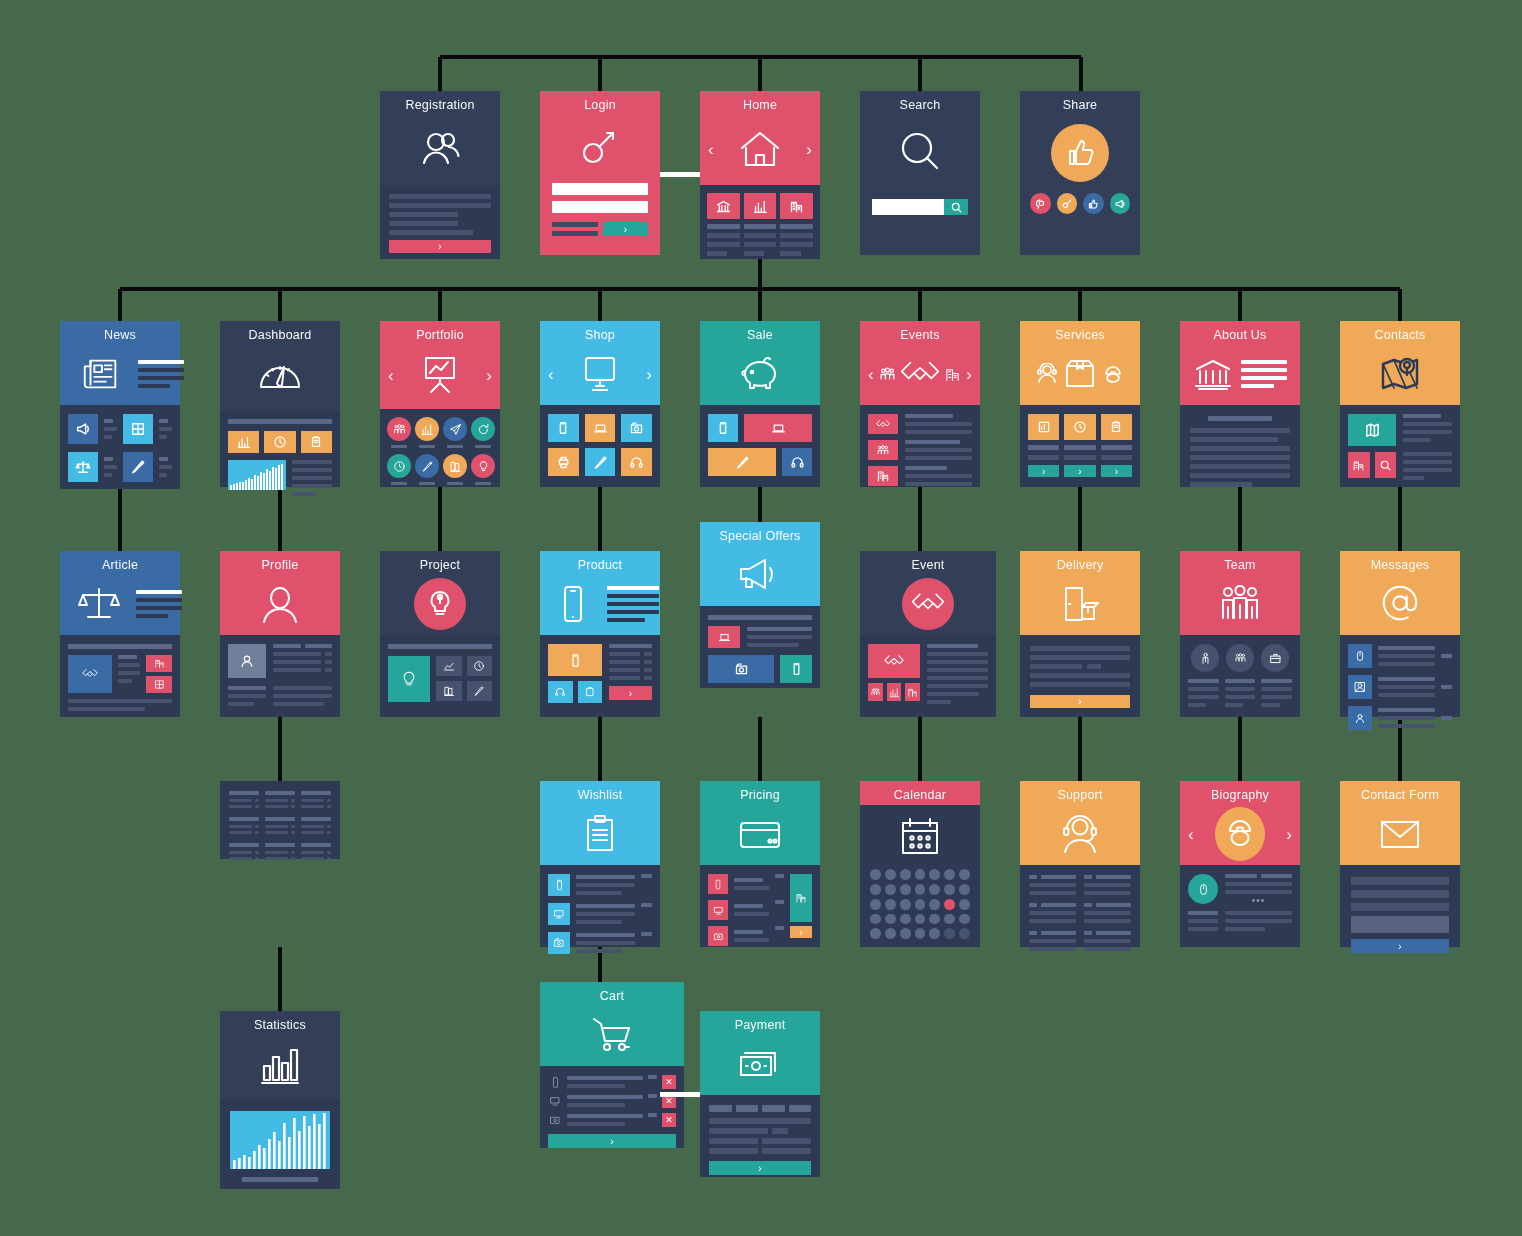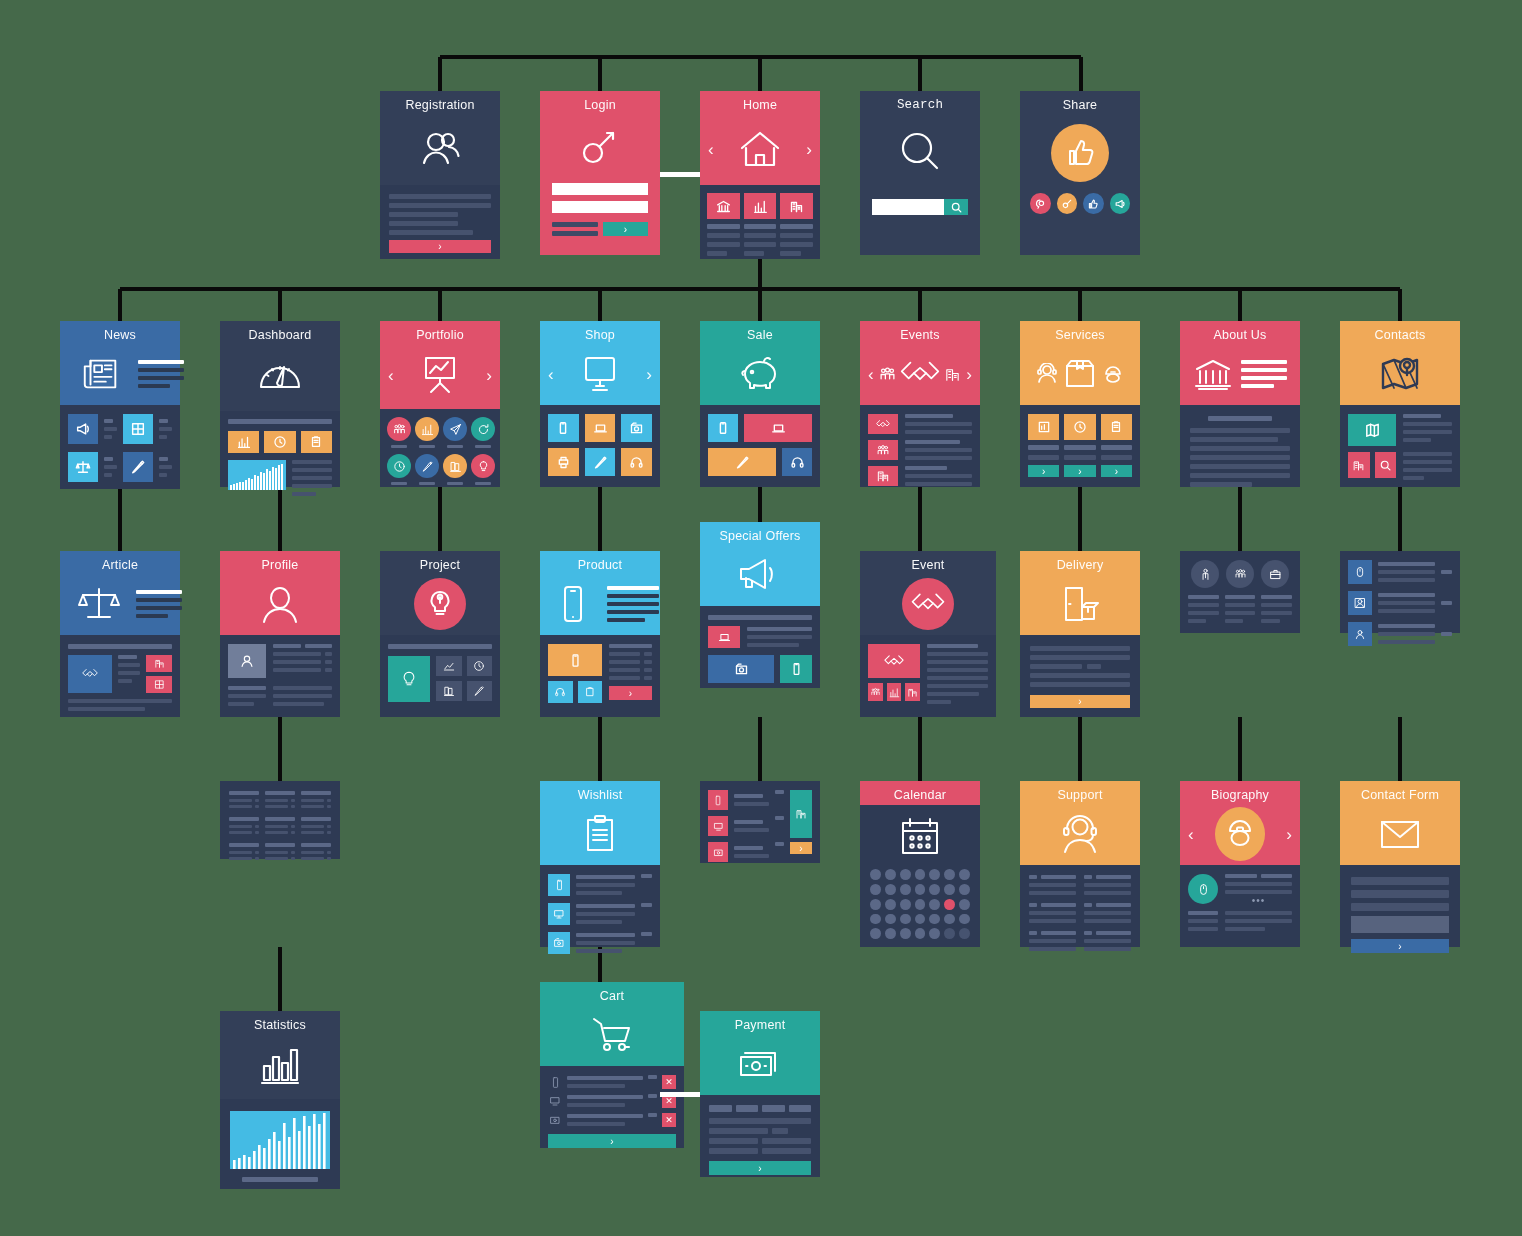--- a/index.html
+++ b/index.html
@@ -213,21 +213,21 @@
         </div>
         <div class="bar lt" style="margin-top:5px;width:100%;"></div>
         <div class="bar" style="width:100%;"></div>
         <div class="bar" style="width:100%;"></div>
         <div class="bar" style="width:62%;margin-bottom:0;"></div>
       </div>
     </div>
   </div>
 </div>
 
-<div class="card" style="left:860px;top:91px;width:120px;font-family:Liberation Mono, monospace;">
+<div class="card" style="left:860px;top:91px;width:120px;">
   <div class="head bg-navy" style="height:164px;">
     <div class="title">Search</div>
     <div class="hero" style="height:76px;">
       <svg width="44" height="44" viewBox="0 0 44 44">
           <g class="heroic">
             <circle cx="19" cy="19" r="14"></circle>
             <path d="M29.5 29.5 39 39"></path>
           </g>
         </svg>
     </div>
@@ -1355,20 +1355,34 @@
       <div class="bar" style="flex:0 0 52%;height:5px;margin:0;"></div>
       <div class="bar" style="flex:0 0 14px;height:5px;margin:0;"></div>
     </div>
     <div class="bar" style="width:100%;"></div>
     <div class="bar" style="width:100%;margin-bottom:8px;"></div>
     <div class="btn bg-orange" style="height:13px;">›</div>
   </div>
 </div>
 
 <div class="card" style="left:1180px;top:551px;width:120px;">
+  <div class="head bg-red" style="height:84px;">
+    <div class="title">Team</div>
+    <div class="hero" style="height:62px;">
+      <svg width="44" height="38" viewBox="0 0 44 38">
+          <g class="heroic" style="stroke-width:2">
+        <circle cx="10" cy="7" r="4"></circle>
+            <circle cx="22" cy="5.5" r="4.6"></circle>
+            <circle cx="34" cy="7" r="4"></circle>
+        <path d="M5 33V15h10v18M16 33V13h12v20M29 33V15h10v18"></path>
+        <path d="M10 22v11M22 20v13M34 22v11"></path>
+      </g>
+        </svg>
+    </div>
+  </div>
   <div class="body" style="height:82px;padding:9px 8px;">
     <div class="row" style="gap:7px;margin-bottom:7px;justify-content:center;">
       <div class="chip" style="width:28px;height:28px;background:#46526e;">
         <svg width="13" height="13" viewBox="0 0 16 16">
             <g class="ic" style="stroke-width:1.1">
               <circle cx="8" cy="3.5" r="2"></circle>
               <path d="M5 14V7h6v7"></path>
               <path d="M8 6v6"></path>
             </g>
           </svg>
@@ -1410,20 +1424,31 @@
         <div class="bar lt" style="width:100%;height:4px;"></div>
         <div class="bar" style="width:100%;height:4px;"></div>
         <div class="bar" style="width:100%;height:4px;"></div>
         <div class="bar" style="width:60%;height:4px;margin-bottom:0;"></div>
       </div>
     </div>
   </div>
 </div>
 
 <div class="card" style="left:1340px;top:551px;width:120px;">
+  <div class="head bg-orange" style="height:84px;">
+    <div class="title">Messages</div>
+    <div class="hero" style="height:62px;">
+      <svg width="44" height="42" viewBox="0 0 44 44">
+          <g class="heroic" style="stroke-width:2.2">
+        <circle cx="22" cy="21" r="7"></circle>
+        <path d="M29 14v10c0 3 2 4.5 4.5 4.5 3.5 0 5.5-3.5 5.5-8.5A17 17 0 1 0 30 36"></path>
+      </g>
+        </svg>
+    </div>
+  </div>
   <div class="body" style="height:82px;padding:9px 8px;">
     <div class="row" style="gap:6px;align-items:center;margin-bottom:7px;">
       <div class="tile bg-blue" style="flex:0 0 24px;height:24px;">
         <svg width="12" height="12" viewBox="0 0 16 16">
             <g class="ic" style="stroke-width:1.2">
               <rect x="4.5" y="2" width="7" height="12" rx="3.5"></rect>
               <path d="M8 4.5v2.5"></path>
             </g>
           </svg>
       </div>
@@ -1640,20 +1665,33 @@
         <div class="bar lt" style="width:100%;height:4px;"></div>
         <div class="bar" style="width:100%;height:4px;"></div>
         <div class="bar" style="width:78%;height:4px;margin-bottom:0;"></div>
       </div>
       <div class="bar lt" style="flex:0 0 11px;height:4px;margin:0;align-self:flex-start;"></div>
     </div>
   </div>
 </div>
 
 <div class="card" style="left:700px;top:781px;width:120px;">
+  <div class="head bg-teal" style="height:84px;">
+    <div class="title">Pricing</div>
+    <div class="hero" style="height:62px;">
+      <svg width="46" height="34" viewBox="0 0 46 34">
+          <g class="heroic" style="stroke-width:2">
+        <rect x="4" y="6" width="38" height="24" rx="3"></rect>
+            <path d="M4 13h38"></path>
+        <circle cx="33" cy="24" r="1.6"></circle>
+            <circle cx="38" cy="24" r="1.6"></circle>
+      </g>
+        </svg>
+    </div>
+  </div>
   <div class="body" style="height:82px;padding:9px 8px;">
     <div class="row" style="gap:6px;">
       <div style="flex:1;">
         <div class="row" style="gap:6px;align-items:center;margin-bottom:6px;">
           <div class="tile bg-red" style="flex:0 0 20px;height:20px;">
             <svg width="10" height="11" viewBox="0 0 16 18">
                 <g class="ic" style="stroke-width:1.2">
                   <rect x="5" y="2" width="6" height="14" rx="1"></rect>
                 </g>
               </svg>

